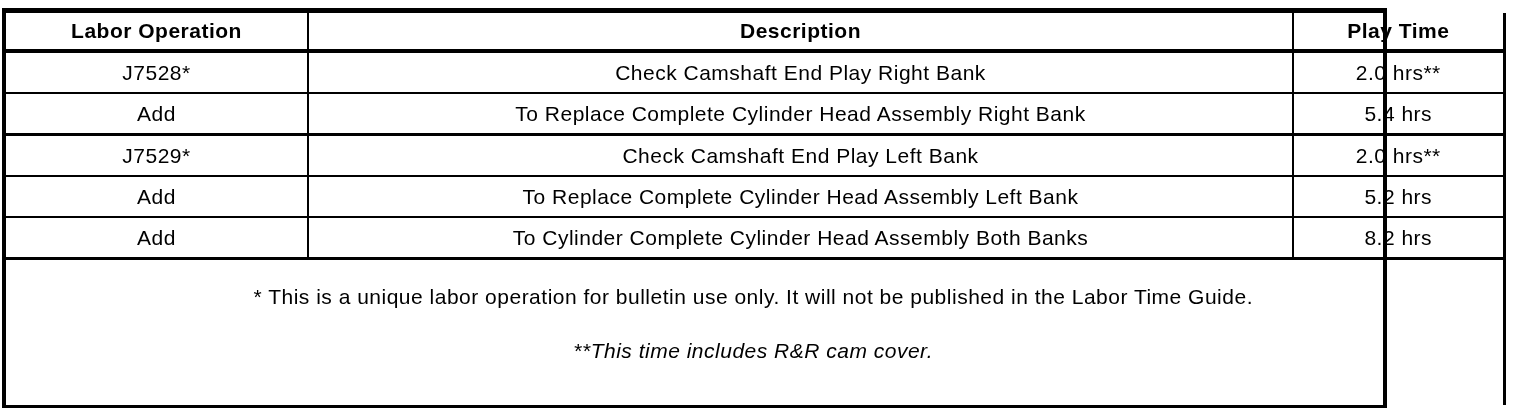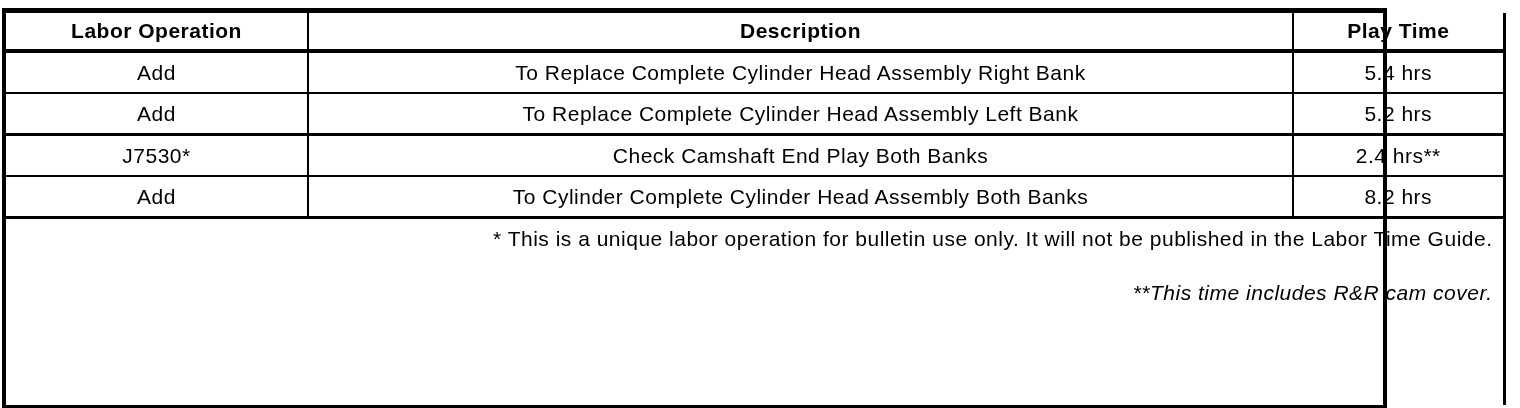--- a/index.html
+++ b/index.html
@@ -59,24 +59,24 @@
   
   tr.pair-row {
     border-top: 2px solid #000000;
   }
   
   tr.group-row {
     border-top: 3px solid #000000;
   }
   tr.footnote-row td {
     border-top: 3px solid #000000;
-    text-align: right;
+    text-align: center;
     vertical-align: top;
     white-space: normal;
-    padding: 6px 10px 0 8px;
+    padding: 23px 10px 0 8px;
     height: auto;
     margin-left: 33px;
   }
   .footnote-line-1 {
     margin-top: 2px;
   }
   .footnote-line-2 {
     margin-top: 30px;
     font-style: italic;
   }
@@ -92,34 +92,39 @@
       <col style="width:211px">
     </colgroup>
     <thead>
       <tr>
         <th>Labor Operation</th>
         <th class="col-sep">Description</th>
         <th class="col-sep">Play Time</th>
       </tr>
     </thead>
     <tbody>
+      <tr>
+        <td>J7528*</td>
+        <td class="col-sep">Check Camshaft End Play Right Bank</td>
+        <td class="col-sep">2.0 hrs**</td>
+      </tr>
       <tr class="pair-row">
         <td>Add</td>
         <td class="col-sep">To Replace Complete Cylinder Head Assembly Right Bank</td>
         <td class="col-sep">5.4 hrs</td>
       </tr>
+      <tr class="group-row">
+        <td>J7529*</td>
+        <td class="col-sep">Check Camshaft End Play Left Bank</td>
+        <td class="col-sep">2.0 hrs**</td>
+      </tr>
       <tr class="pair-row">
         <td>Add</td>
         <td class="col-sep">To Replace Complete Cylinder Head Assembly Left Bank</td>
         <td class="col-sep">5.2 hrs</td>
-      </tr>
-      <tr class="group-row">
-        <td>J7530*</td>
-        <td class="col-sep">Check Camshaft End Play Both Banks</td>
-        <td class="col-sep">2.4 hrs**</td>
       </tr>
       <tr class="pair-row">
         <td>Add</td>
         <td class="col-sep">To Cylinder Complete Cylinder Head Assembly Both Banks</td>
         <td class="col-sep">8.2 hrs</td>
       </tr>
       <tr class="footnote-row">
         <td colspan="3">
           <div class="footnote-line-1">* This is a unique labor operation for bulletin use only. It will not be published in the Labor Time Guide.</div>
           <div class="footnote-line-2">**This time includes R&amp;R cam cover.</div>

